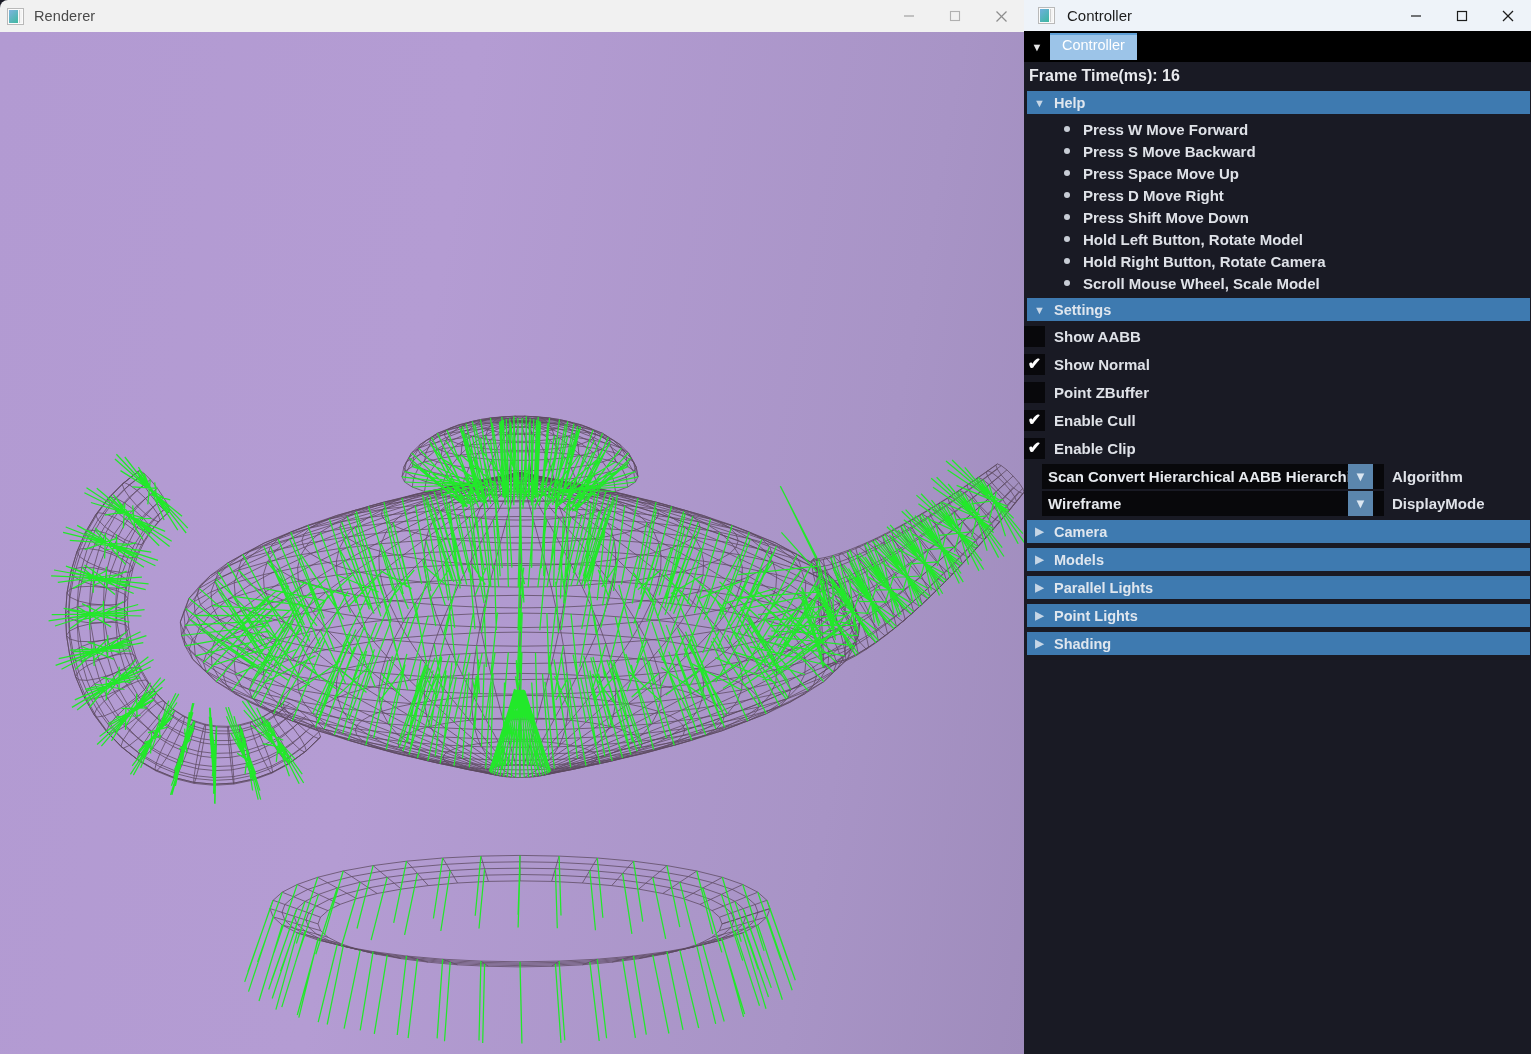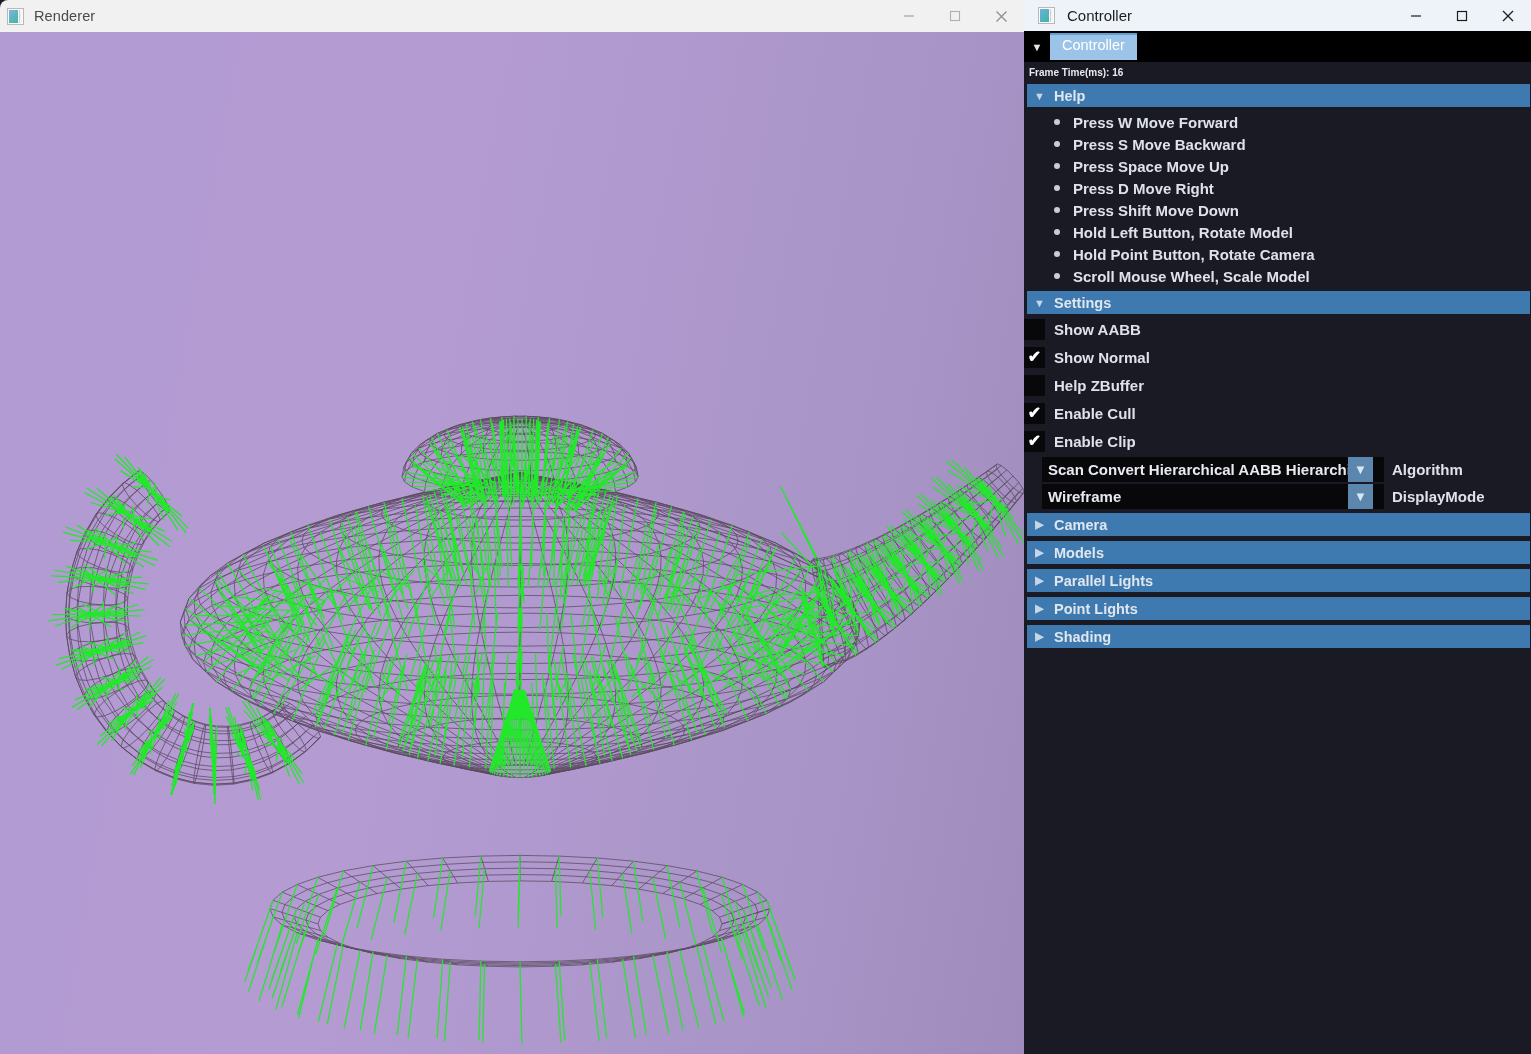--- a/index.html
+++ b/index.html
@@ -84,39 +84,39 @@
     padding: 3px 12px 4px 12px; margin-left: 2px; line-height: 1.35;
     box-shadow: inset 0 2px 0 #5f9fd6;
   }
 
   
   #controller-body {
     position: absolute; left: 0; top: 62px; width: 507px; height: 992px;
     background: #191a24; padding: 0; box-sizing: border-box;
   }
   #frame-time {
-    color: #e9eaee; font-size: 10px; font-weight: bold;
+    color: #e9eaee; font-size: 16px; font-weight: bold;
     padding: 5px 8px 5px 3px; margin-left: 2px;
   }
 
   .section-header {
     background: #3e7ab0; color: #dfe6ee; font-size: 14.5px; font-weight: bold;
     height: 23px; display: flex; align-items: center;
     margin: 1px 1px 1px 3px;
   }
   .section-header .tri {
     width: 25px; display: flex; align-items: center; justify-content: center;
     color: #c6d6e6; font-size: 11px;
   }
   .section-header .lbl { padding-left: 2px; }
 
   ul.help-list { list-style: none; margin: 4px 0 4px 0; padding: 0; }
   ul.help-list li {
     color: #dfe2e8; font-size: 15px; font-weight: bold;
-    display: flex; align-items: center; height: 22px; padding-left: 30px;
+    display: flex; align-items: center; height: 22px; padding-left: 30px; margin-left: 10px;
   }
   ul.help-list li .bullet {
     width: 6px; height: 6px; border-radius: 50%; background: #c8cdd6;
     margin-right: 13px; flex: 0 0 auto;
   }
 
   .check-row {
     display: flex; align-items: center; height: 28px; padding-left: 0;
     color: #dfe2e8; font-size: 15px; font-weight: bold;
   }
@@ -263,21 +263,21 @@
         <li>
             <span class="bullet"></span>
             <span>Press Shift Move Down</span>
           </li>
         <li>
             <span class="bullet"></span>
             <span>Hold Left Button, Rotate Model</span>
           </li>
         <li>
             <span class="bullet"></span>
-            <span>Hold Point Button, Rotate Camera</span>
+            <span>Hold Right Button, Rotate Camera</span>
           </li>
         <li>
             <span class="bullet"></span>
             <span>Scroll Mouse Wheel, Scale Model</span>
           </li>
       </ul>
 
       <div class="section-header">
         <span class="tri">▼</span>
         <span class="lbl">Settings</span>
@@ -292,21 +292,21 @@
       <div class="check-row">
         <span class="check-box">
             <span class="mark">✔</span>
           </span>
         <span>Show Normal</span>
       </div>
       <div class="check-row">
         <span class="check-box">
             <span class="mark"></span>
           </span>
-        <span>Help ZBuffer</span>
+        <span>Point ZBuffer</span>
       </div>
       <div class="check-row">
         <span class="check-box">
             <span class="mark">✔</span>
           </span>
         <span>Enable Cull</span>
       </div>
       <div class="check-row">
         <span class="check-box">
             <span class="mark">✔</span>

